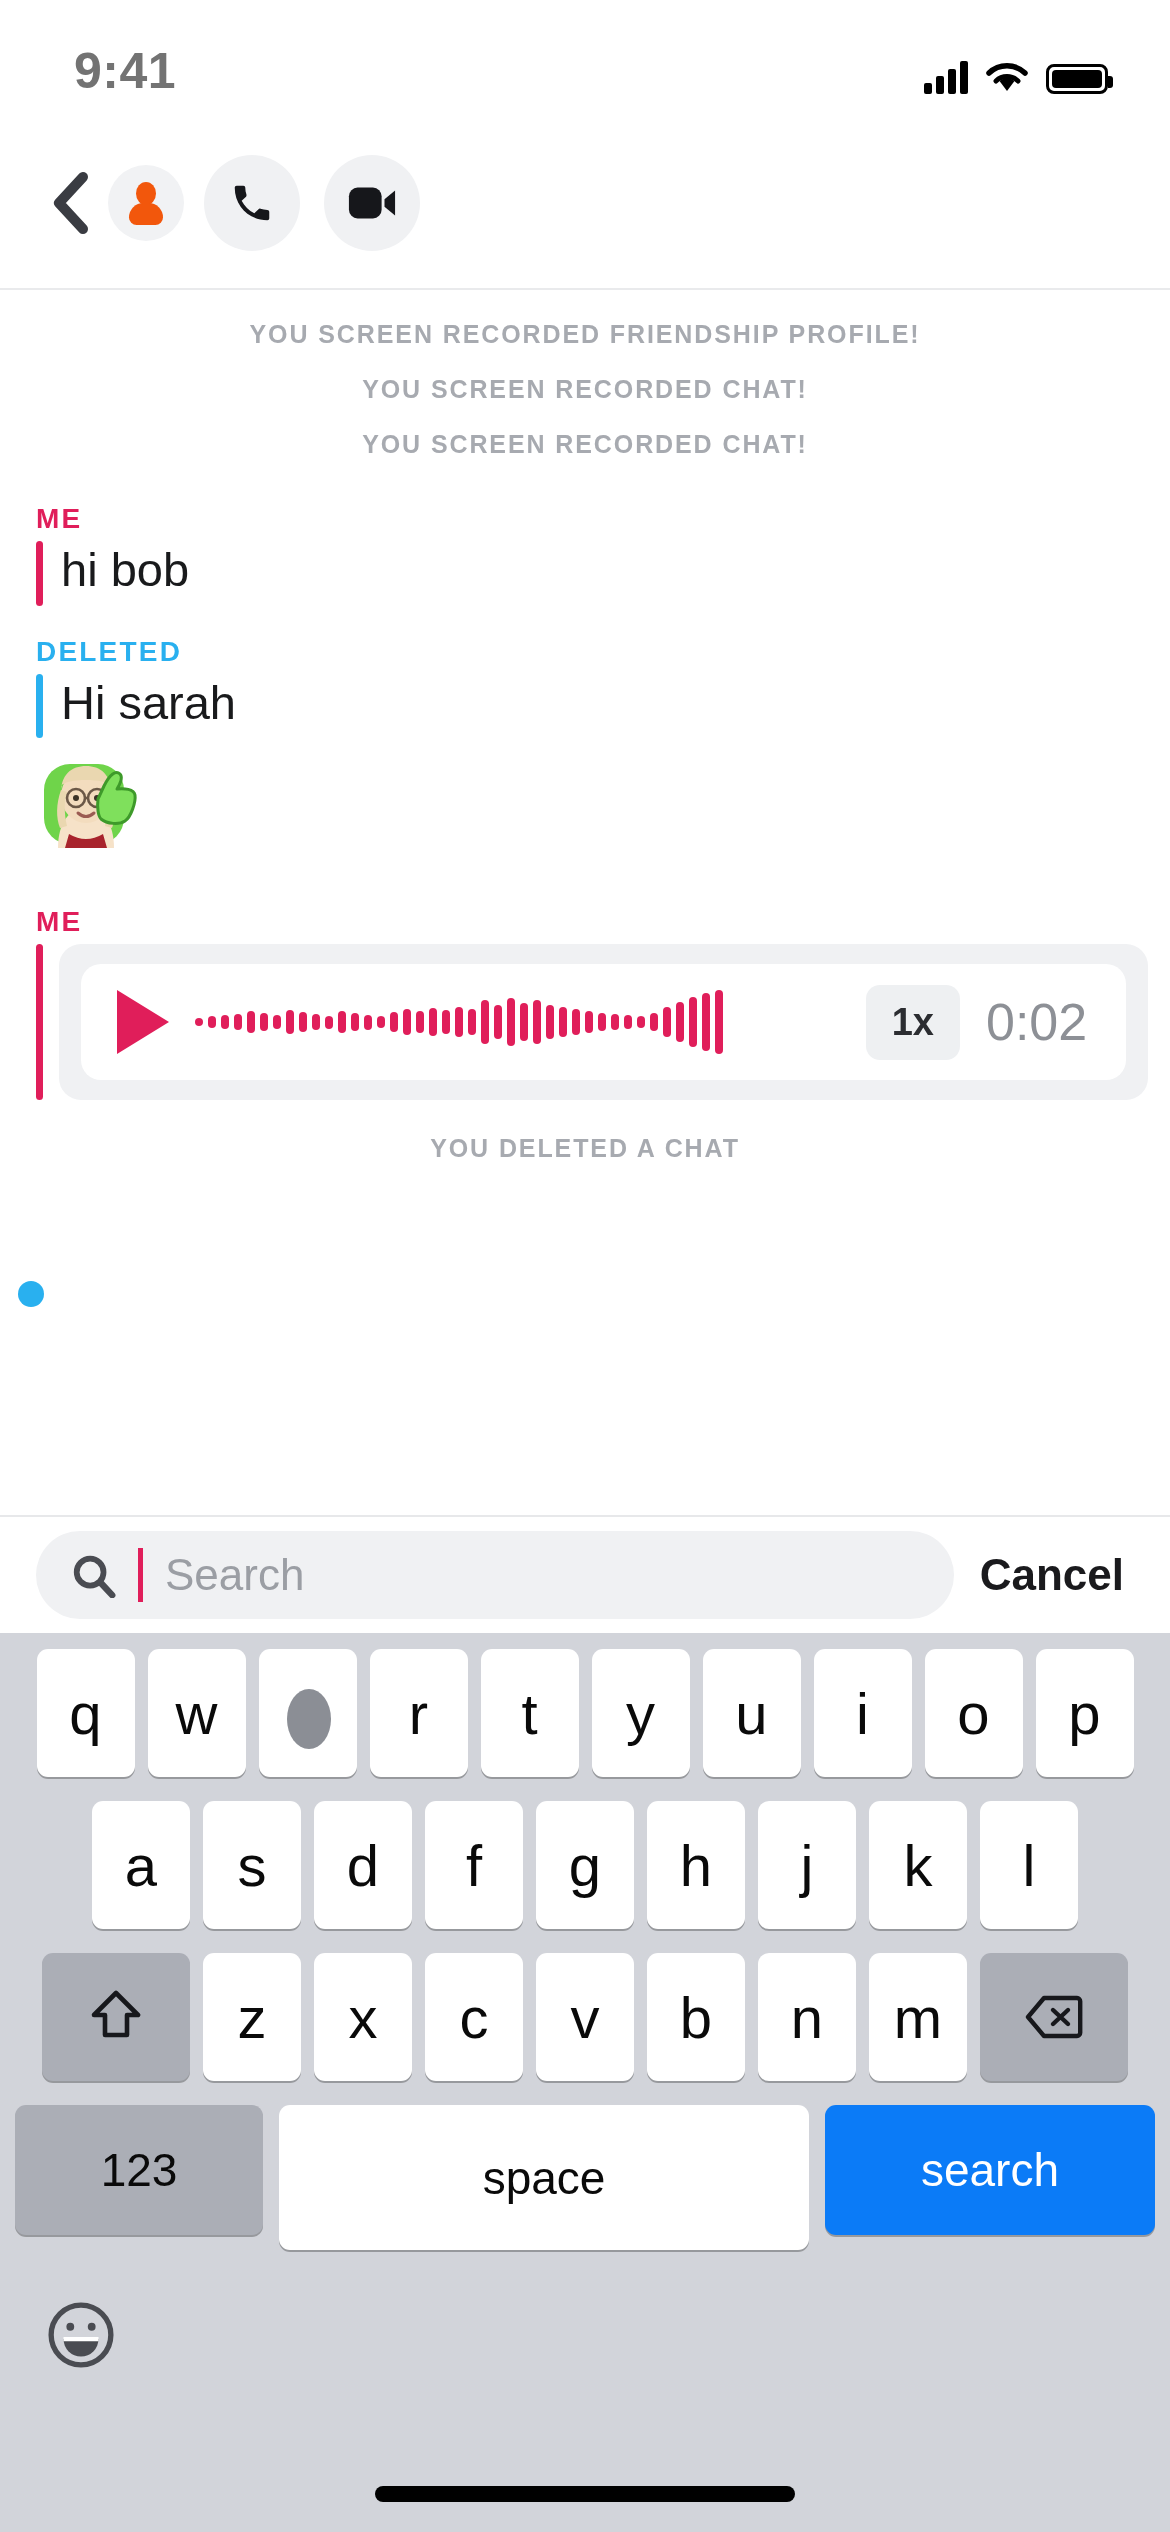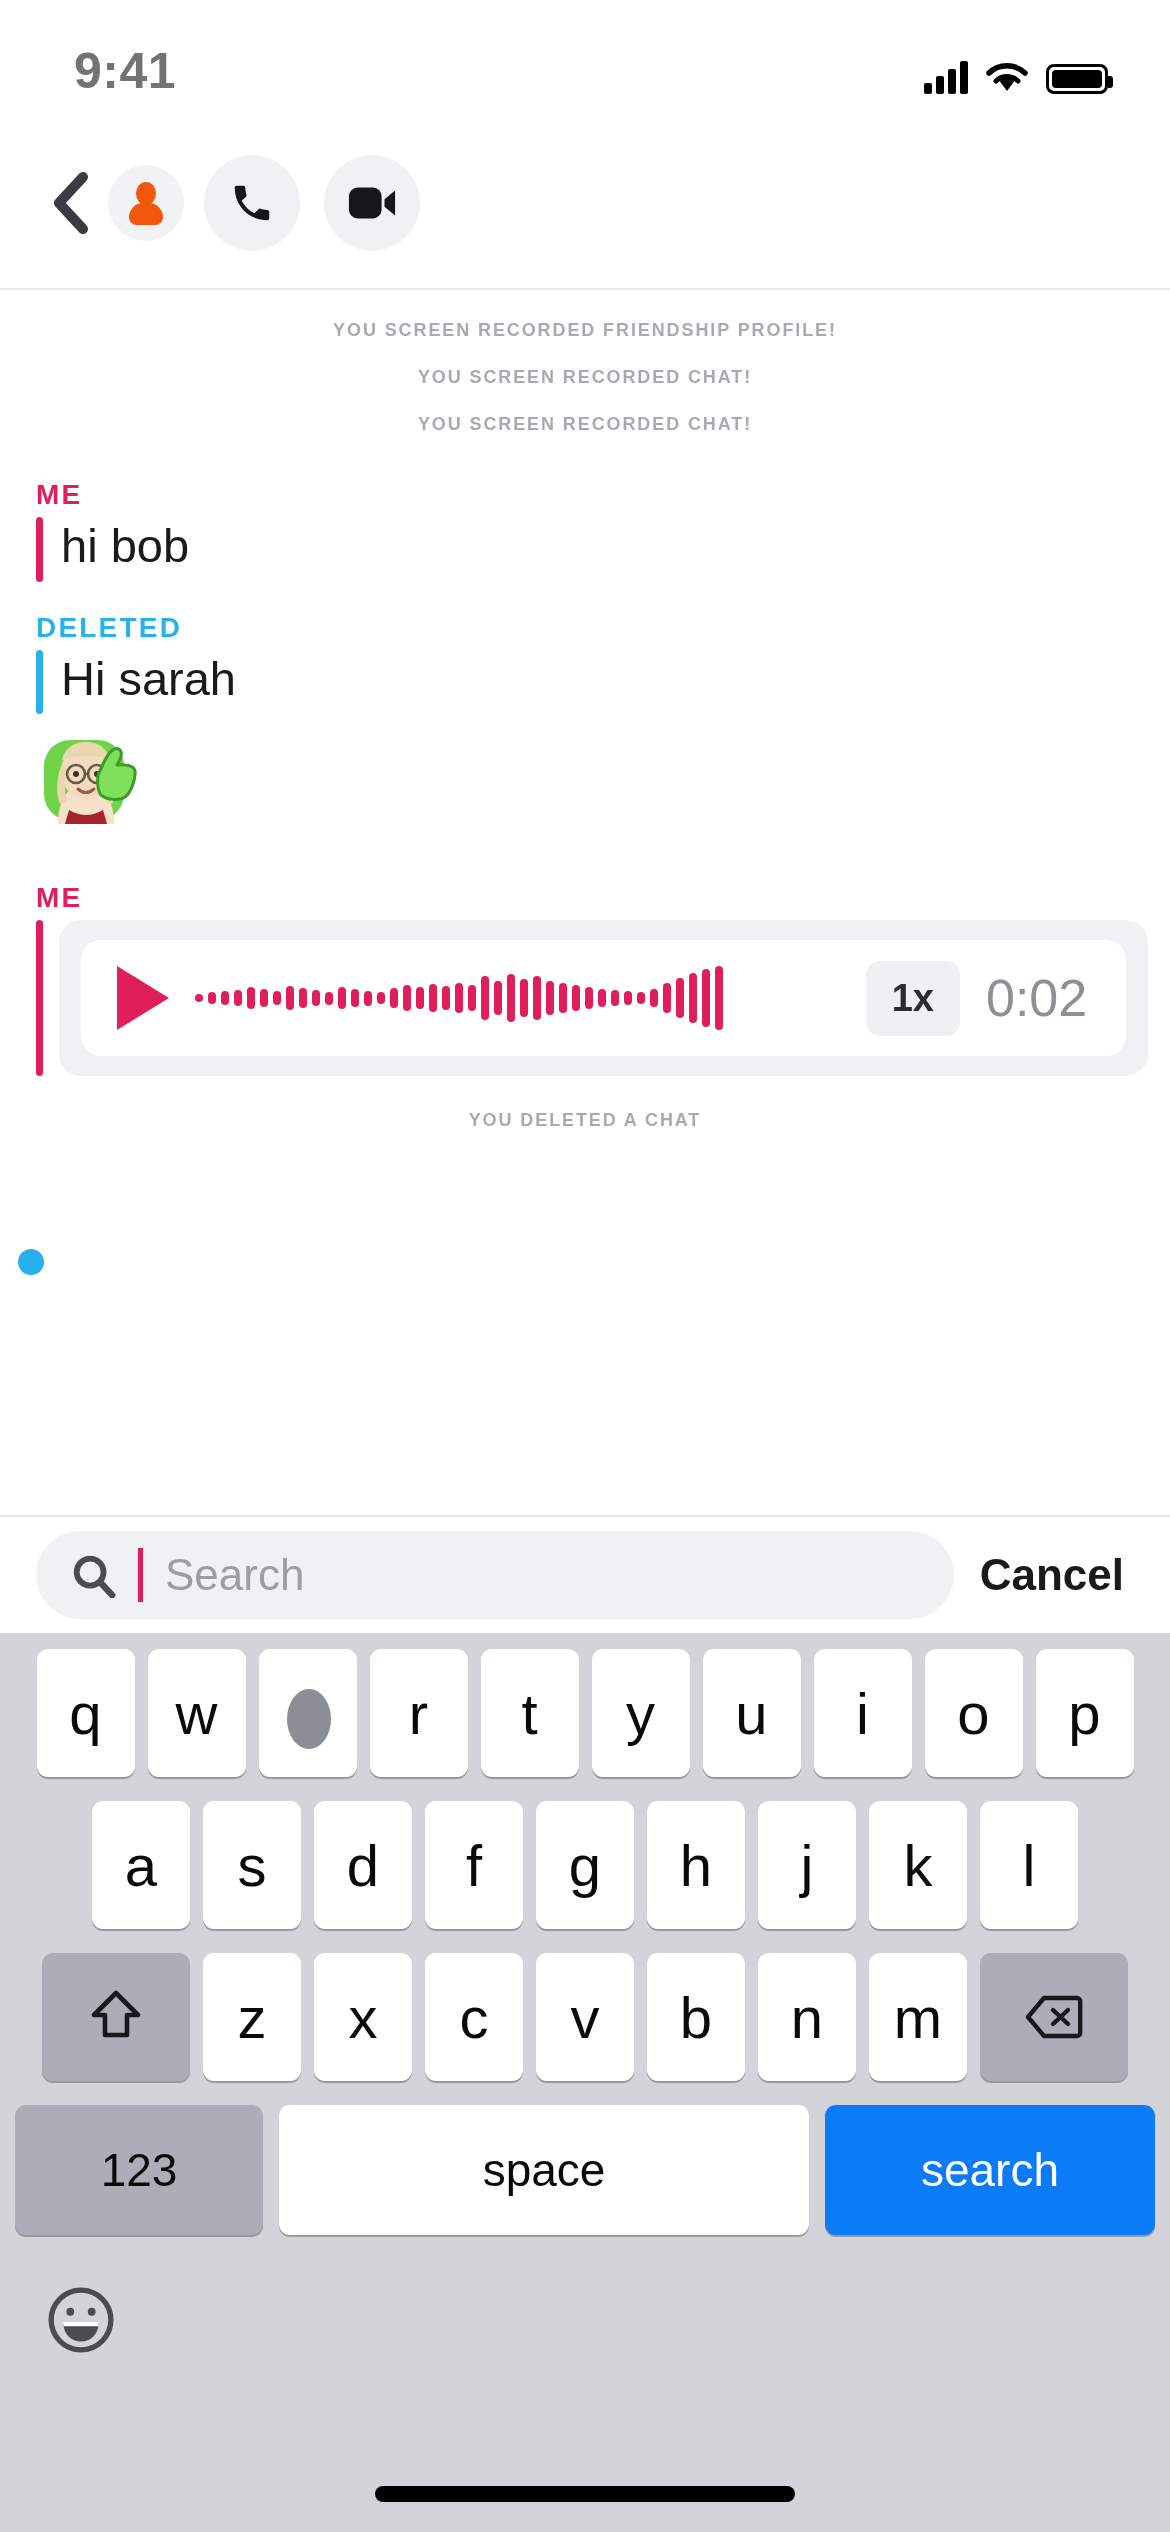--- a/index.html
+++ b/index.html
@@ -57,21 +57,21 @@
   .nav-title{ font-size:56px;font-weight:700;color:#1a1a1d;letter-spacing:-0.5px;flex:1;}
   .nav-actions{ display:flex;gap:24px; }
   .round-btn{
     width:96px;height:96px;border-radius:50%;background:#f0f1f3;
     display:flex;align-items:center;justify-content:center;cursor:pointer;
   }
 
   
   .convo{ padding-top:14px; }
   .sys{
-    text-align:center;font-size:18px;letter-spacing:1.9px;color:#a7aab0;
+    text-align:center;font-size:25px;letter-spacing:1.9px;color:#a7aab0;
     font-weight:600;text-transform:uppercase;
   }
   .sys.s1{margin-top:16px;}
   .sys.s2{margin-top:26px;}
   .sys.s3{margin-top:26px;}
 
   .msg{ padding-left:36px; }
   .msg .who{
     font-size:28px;font-weight:700;letter-spacing:2.2px;margin-bottom:6px;
   }
@@ -136,21 +136,21 @@
   .key{
     background:#fff;border-radius:11px;height:128px;width:98px;
     display:flex;align-items:center;justify-content:center;
     font-size:58px;color:#0a0a0a;box-shadow:0 2px 0 rgba(0,0,0,.28);cursor:pointer;
   }
   .krow.r2{ padding:0 56px; }
   .krow.r3{ padding:0 10px; }
   .key.wide{ width:148px;background:#abaeb6;box-shadow:0 2px 0 rgba(0,0,0,.28);}
   .krow.r4{ margin-top:6px; gap:16px;padding:0 14px;}
   .key.num{ width:248px;background:#abaeb6;font-size:46px;height:130px;}
-  .key.space{ flex:1;max-width:530px;font-size:46px;height:130px;}
+  .key.space{ flex:1;max-width:530px;font-size:46px;height:145px;}
   .key.go{ width:330px;background:#0b7bf7;color:#fff;font-size:46px;height:130px;}
   .emoji-row{ display:flex;align-items:center;padding:26px 0 0 46px;}
   .emoji-key{ cursor:pointer; }
   .home-ind{
     position:absolute;bottom:30px;left:50%;transform:translateX(-50%);
     width:420px;height:16px;background:#000;border-radius:8px;
   }
   .touch-dot{
     position:absolute;left:287px;top:1689px;width:44px;height:60px;border-radius:50%;
     background:#8b8e95;

